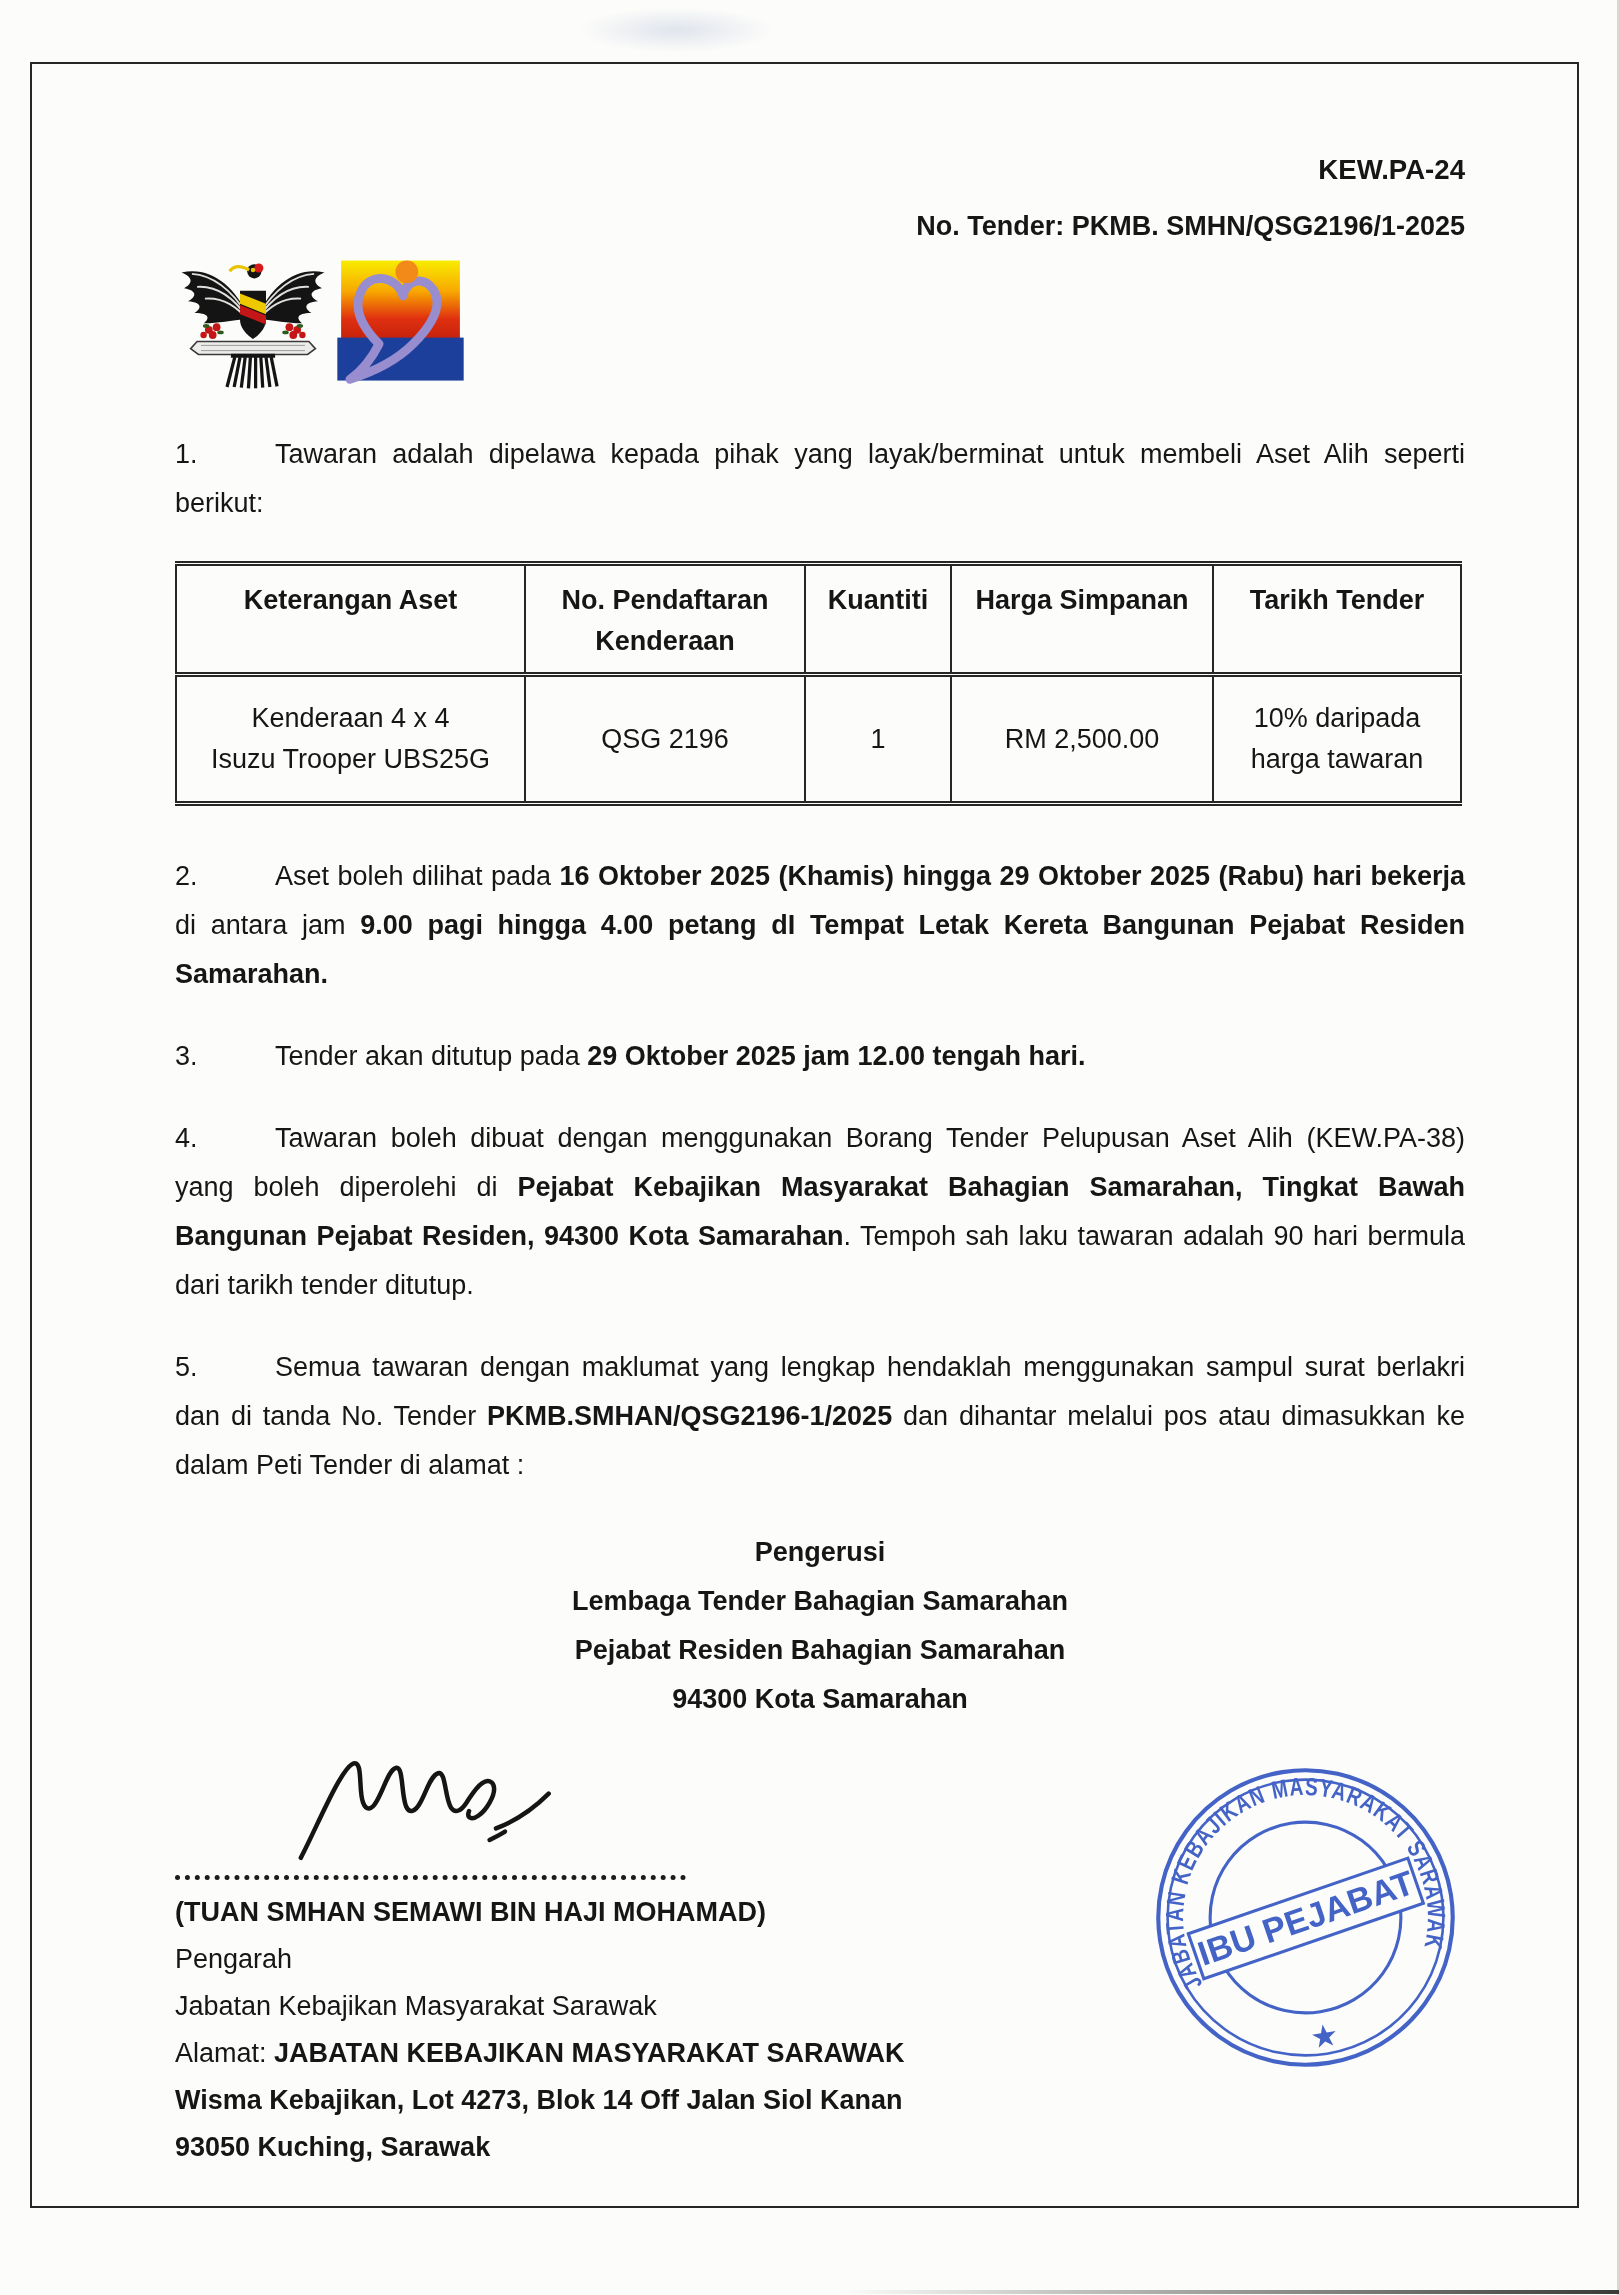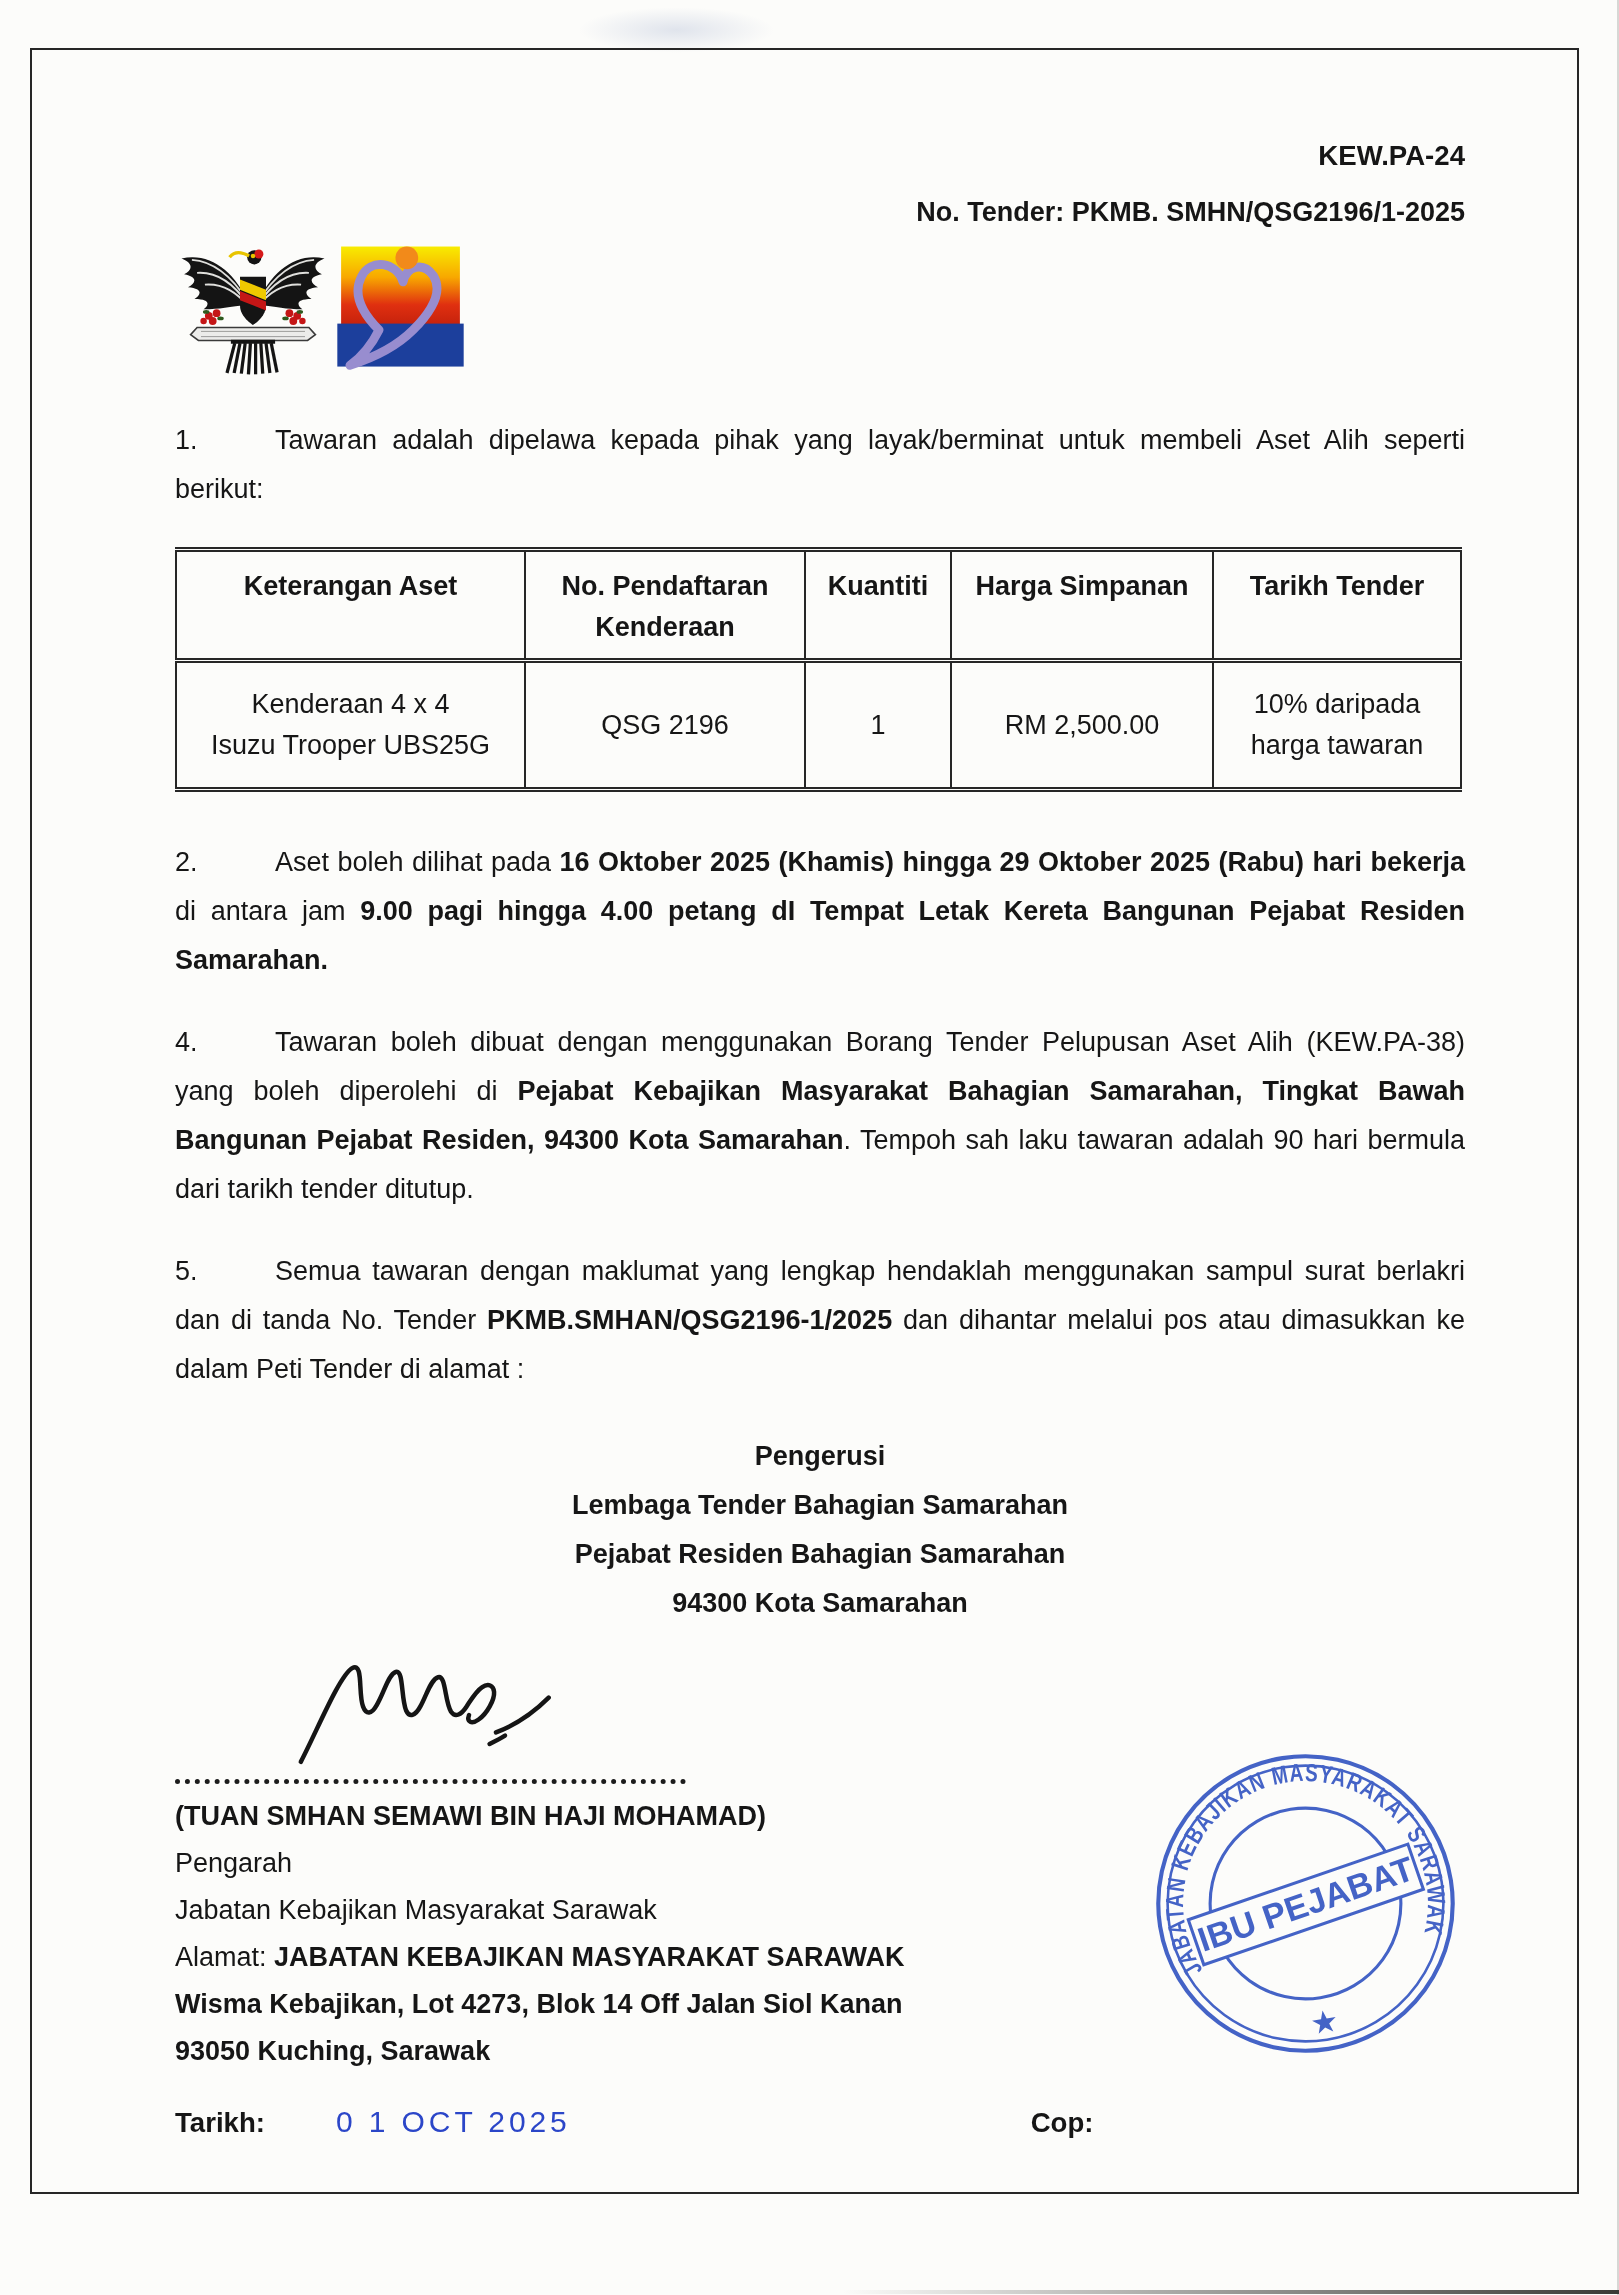--- a/index.html
+++ b/index.html
@@ -18,21 +18,21 @@
     border-radius:50%;
   }
   #page .right-edge{
     position:absolute;right:0;top:0;bottom:0;width:3.3px;background:#d7d7d4;
   }
   #page .bottom-edge{
     position:absolute;bottom:1.3px;left:0;right:0;height:3.9px;
     background:linear-gradient(to right,rgba(70,70,66,0) 52%,rgba(70,70,66,.45) 72%,#3a3a36 100%);
   }
   #border-box{
-    position:absolute;left:30px;top:48px;width:1549px;height:2146px;
+    position:absolute;left:30px;top:62px;width:1549px;height:2146px;
     border:2.6px solid #262626;box-sizing:border-box;overflow:hidden;
   }
   .content{
     position:absolute;left:0;top:0;right:0;bottom:0;
     padding:89px 112px 0 143px;
     font-size:27px;line-height:49px;
   }
   .form-code{font-size:27.6px;font-weight:700;text-align:right;line-height:33px;margin-bottom:23.6px;}
   .tender-no{font-size:27px;font-weight:700;text-align:right;line-height:33px;margin-bottom:14px;}
 
@@ -203,20 +203,23 @@
             <td>10% daripada
 harga tawaran</td>
           </tr>
         </tbody>
       </table>
 
       <p class="body-para justify">
         <span class="pnum">2.</span><span><span>Aset boleh dilihat pada </span><span class="seg-b">16 Oktober 2025 (Khamis) hingga 29 Oktober 2025 (Rabu) hari bekerja</span><span> di antara jam </span><span class="seg-b">9.00 pagi hingga 4.00 petang dI Tempat Letak Kereta Bangunan Pejabat Residen Samarahan.</span></span>
       </p>
 
+      <p class="body-para">
+        <span class="pnum">3.</span><span><span>Tender akan ditutup pada </span><span class="seg-b">29 Oktober 2025 jam 12.00 tengah hari.</span></span>
+      </p>
 
       <p class="body-para justify">
         <span class="pnum">4.</span><span><span>Tawaran boleh dibuat dengan menggunakan Borang Tender Pelupusan Aset Alih (KEW.PA-38) yang boleh diperolehi di </span><span class="seg-b">Pejabat Kebajikan Masyarakat Bahagian Samarahan, Tingkat Bawah Bangunan Pejabat Residen, 94300 Kota Samarahan</span><span>. Tempoh sah laku tawaran adalah 90 hari bermula dari tarikh tender ditutup.</span></span>
       </p>
 
       <p class="body-para justify">
         <span class="pnum">5.</span><span><span>Semua tawaran dengan maklumat yang lengkap hendaklah menggunakan sampul surat berlakri dan di tanda No. Tender </span><span class="seg-b">PKMB.SMHAN/QSG2196-1/2025</span><span> dan dihantar melalui pos atau dimasukkan ke dalam Peti Tender di alamat :</span></span>
       </p>
 
       <div class="recipient">

